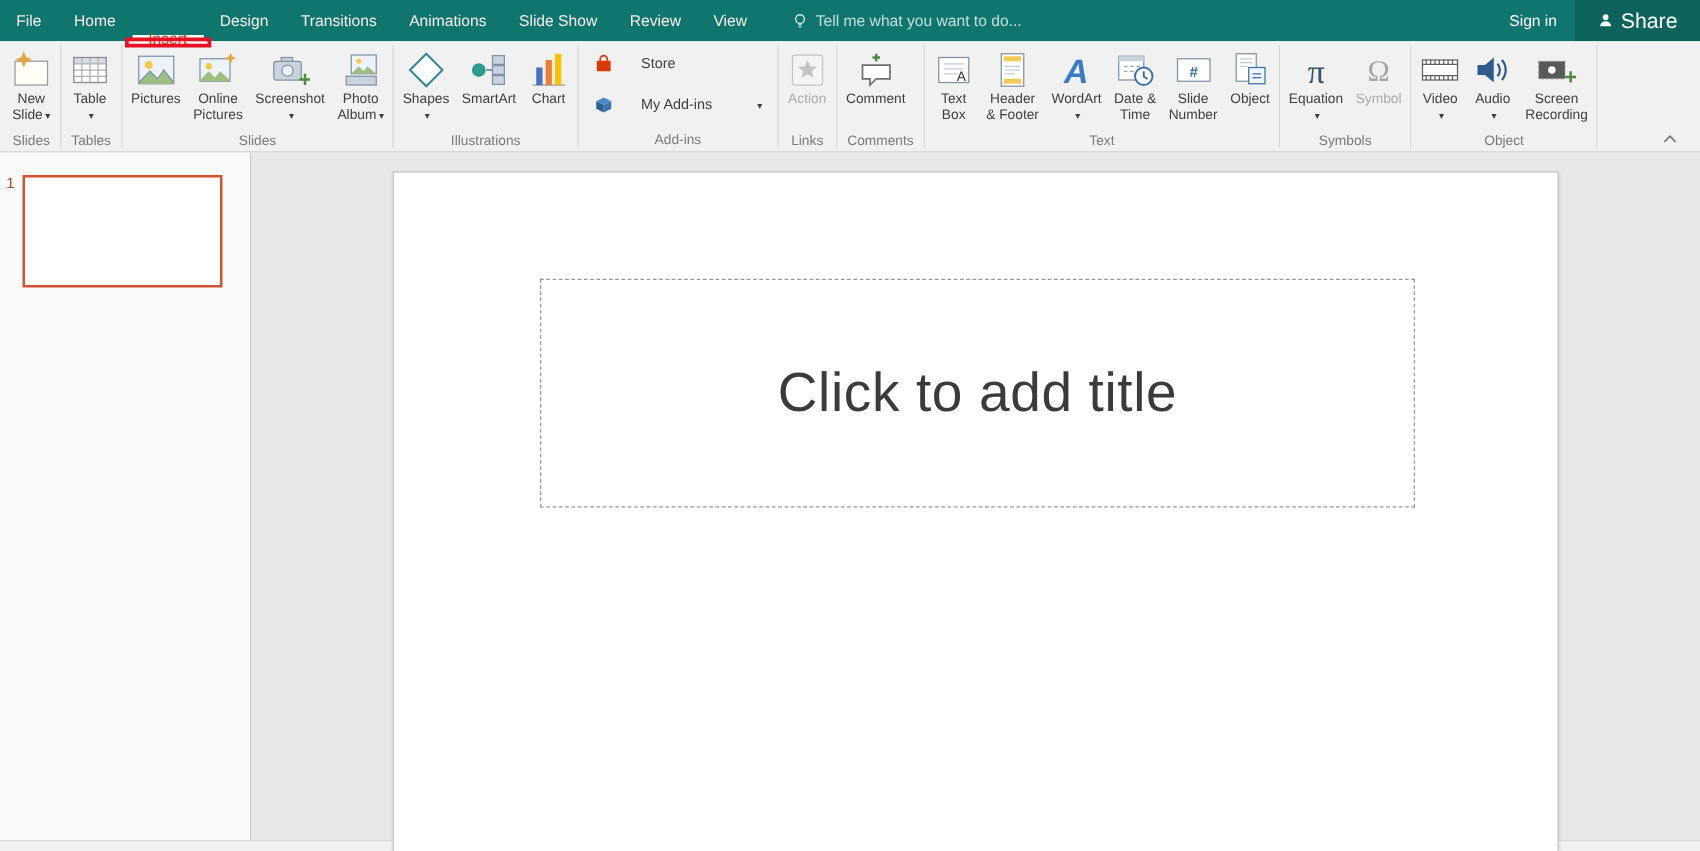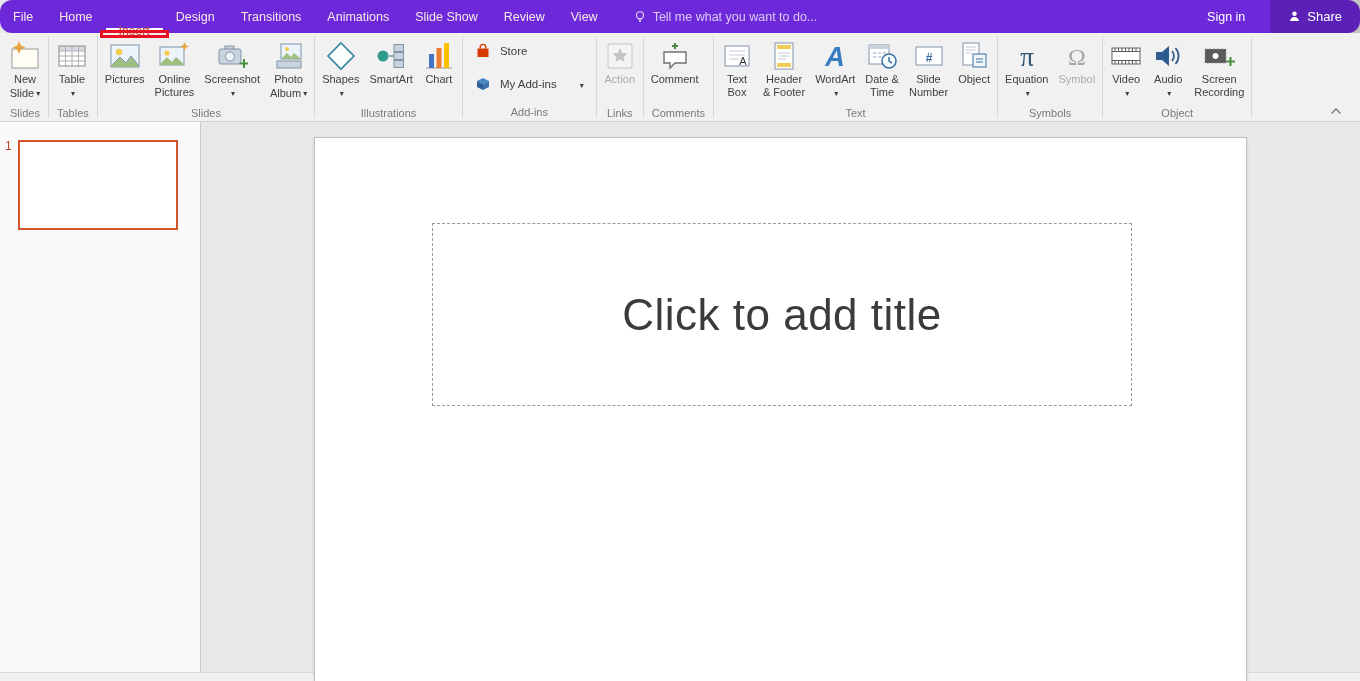--- a/index.html
+++ b/index.html
@@ -1,44 +1,44 @@
 <!DOCTYPE html>
 <html><head>
 <meta charset="utf-8">
 <style>
   * { box-sizing: border-box; margin: 0; padding: 0; }
   html,body { width:1360px; height:681px; overflow:hidden; }
   body { font-family: "Liberation Sans", "DejaVu Sans", sans-serif; }
   .app { width:1360px; height:681px; display:flex; flex-direction:column; background:#E8E8E8; }
 
   
-  .titlebar { height:33px; background:#6d28d9; display:flex; align-items:stretch; flex-shrink:0;border-radius:12px; }
+  .titlebar { height:33px; background:#0f766e; display:flex; align-items:stretch; flex-shrink:0; }
   .tab { color:#F7EBE6; font-size:12.5px; padding:0 13px; display:flex; align-items:center; cursor:pointer; position:relative; white-space:nowrap; }
   .tab.active { background:#FFFFFF; color:#C0462E;margin-top:28px; }
   .annotation { position:absolute; top:2px; bottom:-5px; left:-6px; right:-6px; border:3px solid #E81123; pointer-events:none; z-index:5; }
   .tellme { display:flex; align-items:center; gap:6px; color:rgba(255,255,255,0.75); font-size:12.5px; margin-left:22px; white-space:nowrap; cursor:text; }
   .tb-right { margin-left:auto; display:flex; align-items:stretch; }
   .signin { color:#FFFFFF; font-size:12.5px; display:flex; align-items:center; padding:0 14px; cursor:pointer; white-space:nowrap; }
-  .share { background:rgba(0,0,0,0.16); color:#FFFFFF; font-size:13px; display:flex; align-items:center; gap:6px; padding:0 18px; cursor:pointer; white-space:nowrap;margin-left:11px; }
+  .share { background:rgba(0,0,0,0.16); color:#FFFFFF; font-size:17px; display:flex; align-items:center; gap:6px; padding:0 18px; cursor:pointer; white-space:nowrap; }
 
   
   .ribbon { height:89px; background:#F1F1F1; border-bottom:1px solid #D2D2D2; display:flex; align-items:stretch; flex-shrink:0; padding-left:2px; }
   .rgroup { display:flex; flex-direction:column; }
   .rbtns { flex:1; display:flex; align-items:flex-start; padding:1px 2px 0; }
   .glabel { font-size:11px; color:#7A7A7A; text-align:center; padding:0 8px 3px; white-space:nowrap; }
   .gsep { width:1px; background:#D8D8D8; margin:3px 0 3px; }
   .bigbtn { display:flex; flex-direction:column; align-items:center; height:73px; padding:4px 5px 0; cursor:pointer; }
   .icn { height:35px; display:flex; align-items:center; justify-content:center; }
   .lbl { display:flex; flex-direction:column; align-items:center; font-size:11px; color:#404040; line-height:13px; text-align:center; }
   .l2 { display:flex; align-items:center; }
   .dd::after { content:"▾"; font-size:8px; color:#404040; margin-left:2px; }
   .disabled { pointer-events:none; }
   .disabled .lbl, .disabled .l1, .disabled .l2 { color:#ABABAB; }
   .addins-col { flex-direction:column; align-items:flex-start; padding:8px 8px 0 8px; gap:13px; }
-  .smallbtn { display:flex; align-items:center; gap:9px; font-size:11.5px; color:#404040; cursor:pointer; padding:2px 4px; white-space:nowrap; }
+  .smallbtn { display:flex; align-items:center; gap:22px; font-size:11.5px; color:#404040; cursor:pointer; padding:2px 4px; white-space:nowrap; }
   .collapse { margin-left:auto; align-self:flex-end; padding:4px 18px 6px; cursor:pointer; color:#777; }
 
   
   .workspace { flex:1; display:flex; min-height:0; }
   .thumbpanel { width:201px; background:#FAFAFA; border-right:1px solid #C9C9C9; flex-shrink:0; }
   .thumbrow { display:flex; align-items:flex-start; padding:18px 0 0 5px; }
   .thumbnum { width:13px; font-size:12px; color:#B7472A; line-height:12px; }
   .thumb { width:160px; height:90px; background:#FFFFFF; border:2px solid #D35230; cursor:pointer; }
   .canvas { flex:1; background:#E8E8E8; display:flex; justify-content:center; align-items:flex-start; padding-top:15px; position:relative; }
   .slide { width:933px; height:585px; background:#FFFFFF; border:1px solid #BFBFBF; position:relative; box-shadow:0 1px 3px rgba(0,0,0,0.12); }

